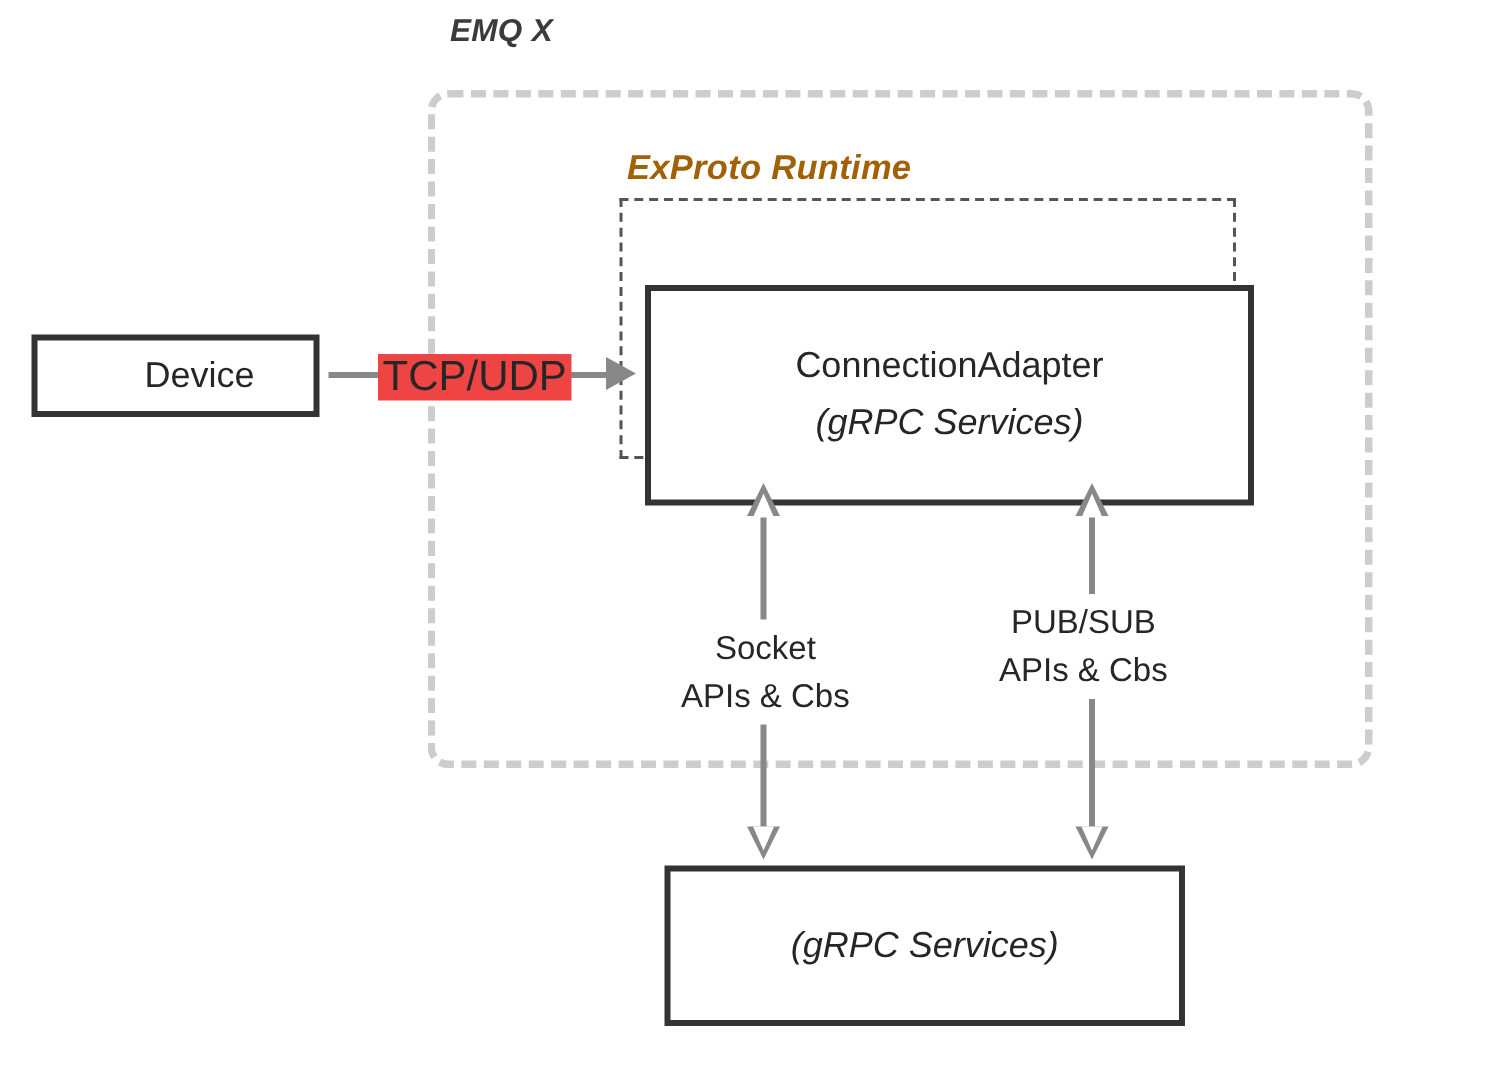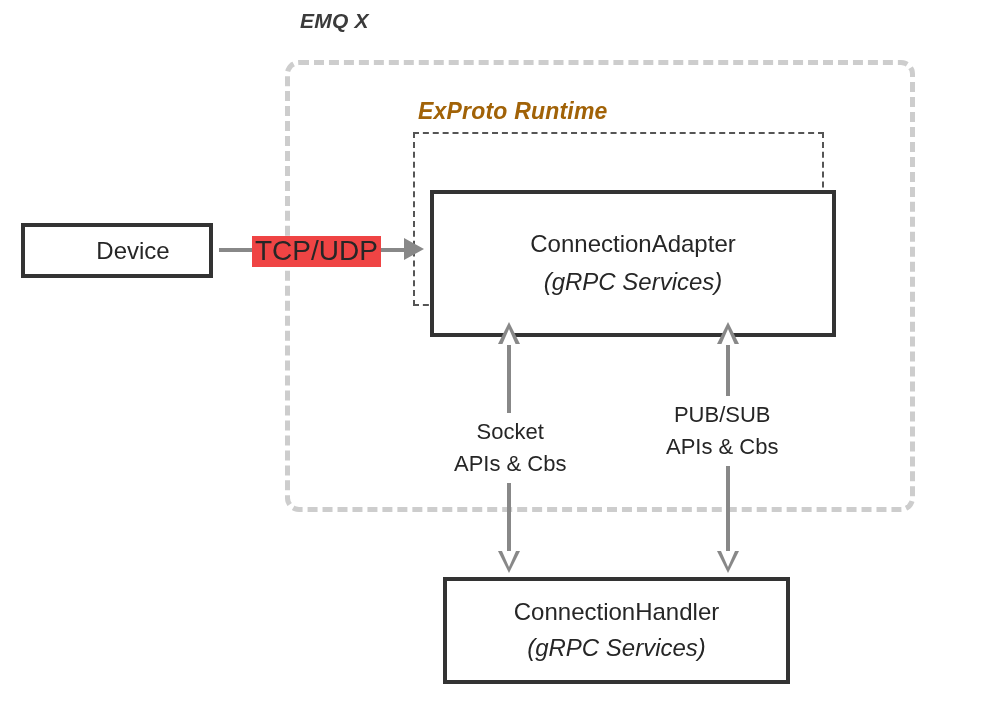--- a/index.html
+++ b/index.html
@@ -267,17 +267,16 @@
 
   <div class="vlink vlink-pubsub"></div>
   <div class="arrow-up-open ah-pubsub-top"></div>
   <div class="arrow-down-open ah-pubsub-bot"></div>
   <div class="edge-label label-pubsub">
     <div>PUB/SUB</div>
     <div>APIs &amp; Cbs</div>
   </div>
 
   <div class="node-box handler-box">
-    <div class="node-title">ConnectionHandler</div>
     <div class="node-subtitle">(gRPC Services)</div>
   </div>
 
 </div>
 
 </body></html>

